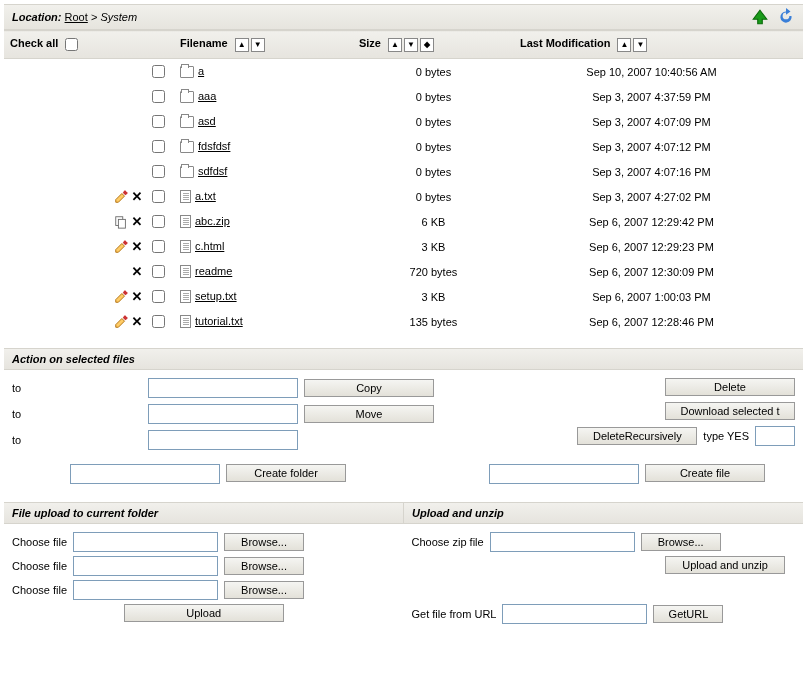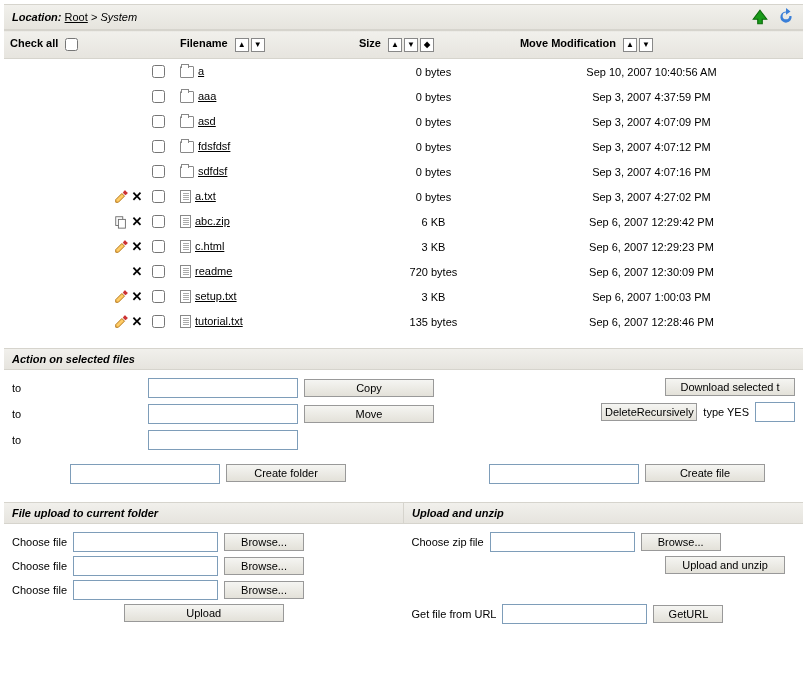--- a/index.html
+++ b/index.html
@@ -133,21 +133,21 @@
       </th>
       <th class="size">
         <span>Size</span>
         <span class="th-icons">
           <span class="sort-ico">▲</span>
           <span class="sort-ico">▼</span>
           <span class="sort-ico">◆</span>
         </span>
       </th>
       <th class="mod">
-        <span>Move Modification</span>
+        <span>Last Modification</span>
         <span class="th-icons">
           <span class="sort-ico">▲</span>
           <span class="sort-ico">▼</span>
         </span>
       </th>
     </tr>
   </thead>
   <tbody id="file-rows">
       <tr>
         <td class="row-actions"> <input type="checkbox" class="chk" style=""></td>
@@ -241,24 +241,27 @@
     <input type="text" class="txt" style="width: 150px;">
     <button class="btn" style="width:130px">Copy</button>
     <span>to</span>
     <input type="text" class="txt" style="width: 150px;">
     <button class="btn" style="width:130px">Move</button>
     <span>to</span>
     <input type="text" class="txt" style="width: 150px;">
   </div>
   <div class="actions-right">
     <div class="row">
+        <button class="btn" style="width:130px">Delete</button>
+      </div>
+    <div class="row">
         <button class="btn" style="width:130px">Download selected t</button>
       </div>
     <div class="row">
-      <button class="btn" style="width:96px">DeleteRecursively</button>
+      <button class="btn" style="width:120px">DeleteRecursively</button>
       <span>type YES</span>
       <input type="text" class="txt" style="width: 40px;">
     </div>
   </div>
 </div>
 
 <div class="create-row">
   <div class="group" style="margin-left:58px">
     <input type="text" class="txt" style="width: 150px;">
     <button class="btn" style="width:120px">Create folder</button>

